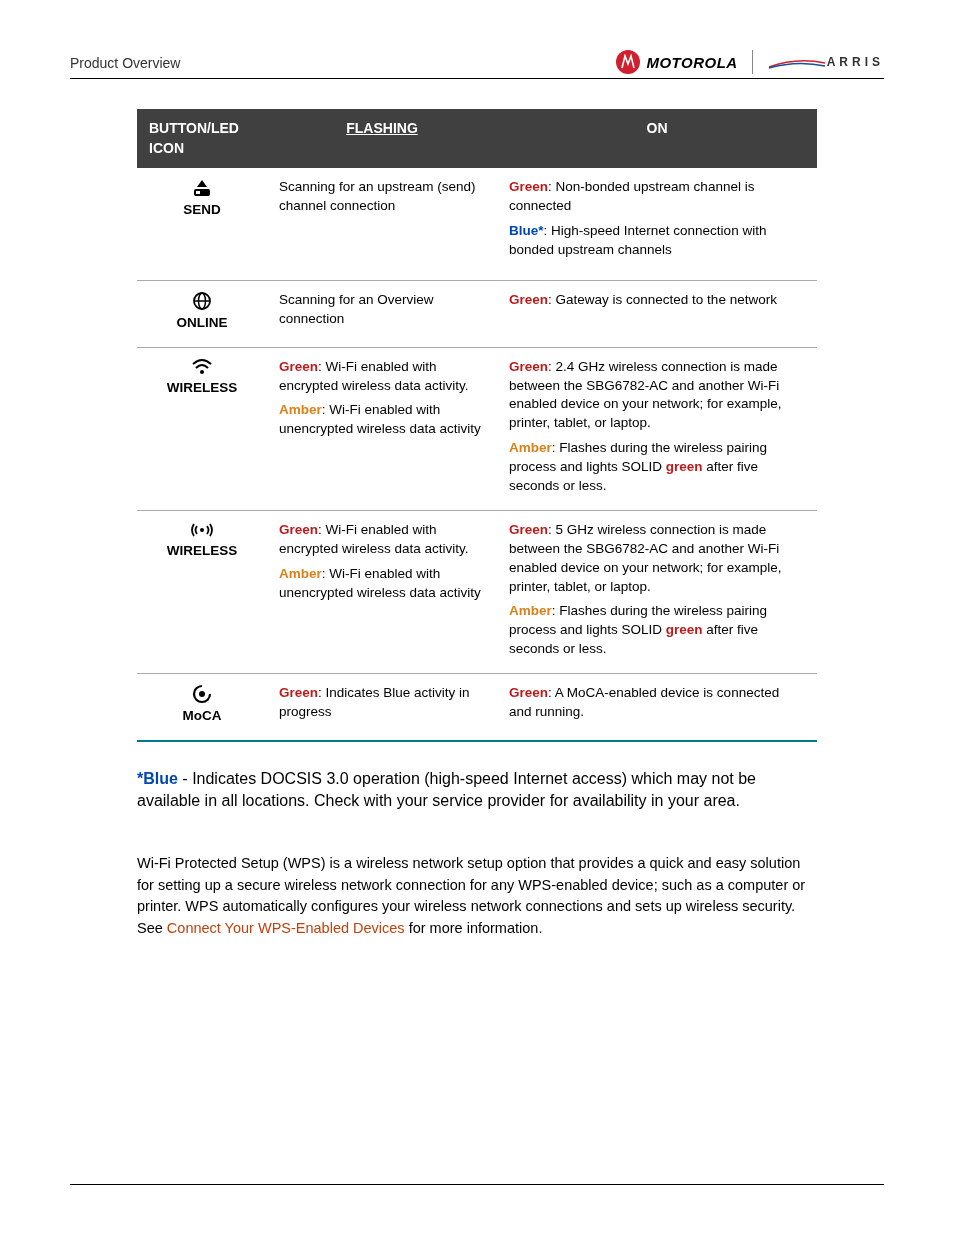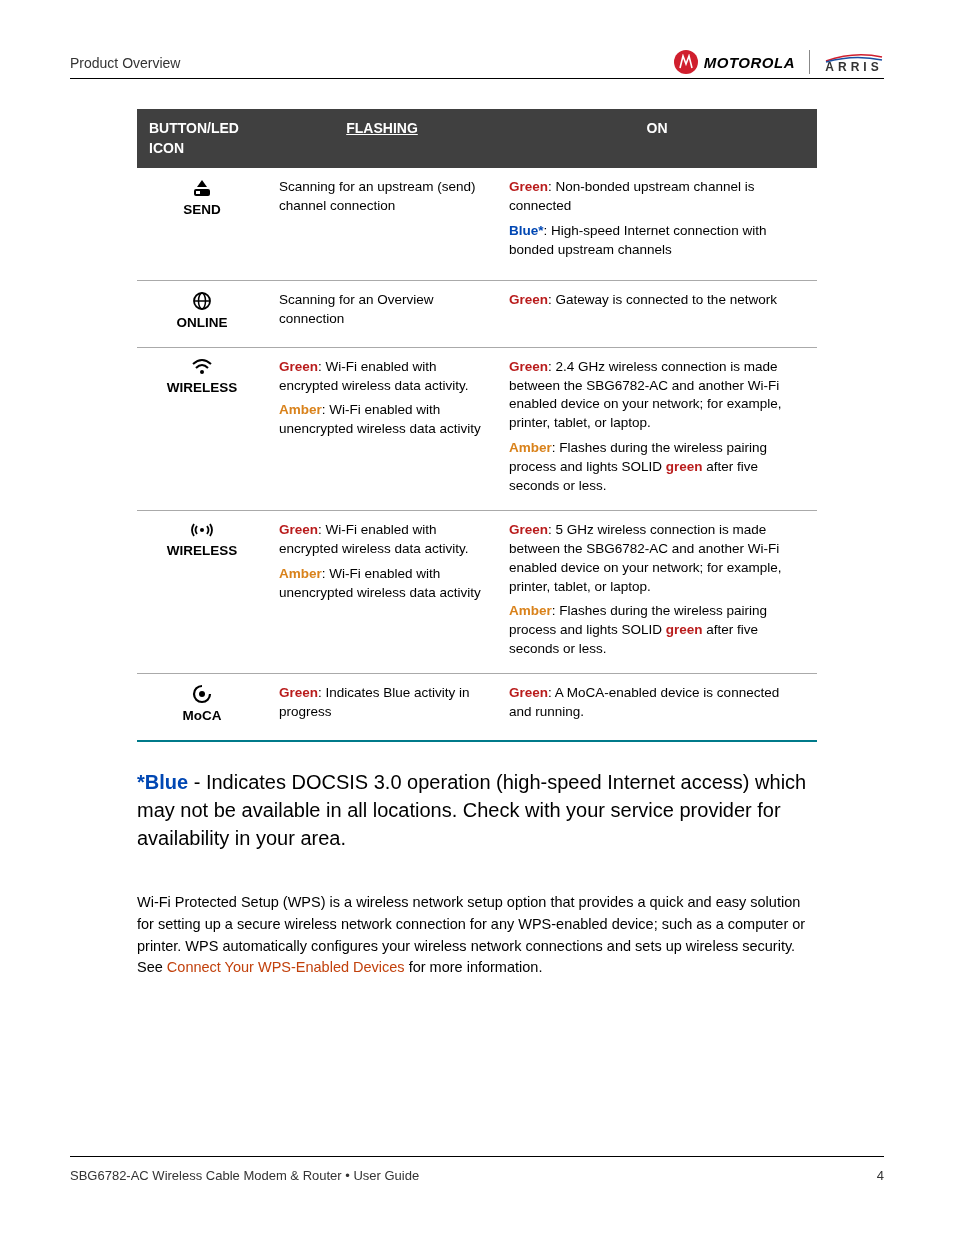--- a/index.html
+++ b/index.html
@@ -25,21 +25,21 @@
   }
   .header-title { font-size: 14px; color: #333; }
   .logo-block { display: flex; align-items: center; gap: 6px; }
   .moto-circle {
     width: 24px; height: 24px; border-radius: 50%;
     background: #d01f2e; display:flex; align-items:center; justify-content:center;
     color:#fff; font-weight:bold; font-size:14px;
   }
   .moto-text { font-weight: 900; font-style: italic; letter-spacing: 0.5px; font-size: 15px;}
   .divider-v { width:1px; height: 24px; background:#888; margin: 0 8px;}
-  .arris-wrap { display:flex; flex-direction:column; align-items:center; line-height:1;}
+  .arris-wrap { display:flex; flex-direction:row; align-items:center; line-height:1;}
   .arris-text { letter-spacing: 4px; font-size: 12px; color:#333; font-weight:600;}
   .arris-swoosh { height: 10px; position: relative; width: 60px; }
 
   table.led {
     width: 100%;
     border-collapse: collapse;
     margin: 0 auto 26px auto;
     max-width: 680px;
   }
   table.led th {
@@ -59,21 +59,21 @@
     border-bottom: 1px solid #aaa;
     font-size: 13.5px;
   }
   table.led tbody tr:last-child td { border-bottom: 2px solid #007a8a;}
   .icon-cell { text-align: center; font-weight: bold; font-size: 12.5px; }
   .icon-cell .glyph { font-size: 20px; display:block; line-height:1;}
   .green { color: #b91c1c; font-weight: bold; }
   .amber { color: #d9821b; font-weight: bold; }
   .blue  { color: #0047b3; font-weight: bold; }
 
-  .footnote { max-width: 680px; margin: 0 auto 40px auto; font-size: 20px; }
+  .footnote { max-width: 680px; margin: 0 auto 40px auto; font-size: 16px; }
   .body-text { max-width: 680px; margin: 0 auto; font-size: 14.5px; line-height: 1.5; }
   .link { color: #c2410c; }
 
   .footer {
     position: absolute;
     bottom: 40px;
     left: 70px; right: 70px;
     border-top: 1px solid #000;
     padding-top: 10px;
     font-size: 13px;
@@ -218,17 +218,13 @@
 
 <p class="footnote">
   <span class="blue">*Blue</span><span> - Indicates DOCSIS 3.0 operation (high-speed Internet access) which may not be available in all locations. Check with your service provider for availability in your area.</span>
 </p>
 
 <p class="body-text">
   <span>Wi-Fi Protected Setup (WPS) is a wireless network setup option that provides a quick and easy solution for setting up a secure wireless network connection for any WPS-enabled device; such as a computer or printer. WPS automatically configures your wireless network connections and sets up wireless security. See </span><span class="link">Connect Your WPS-Enabled Devices</span><span> for more information.</span>
 </p>
 
 <div class="footer">
-  <div class="footer-row">
-    <span>SBG6782-AC Wireless Cable Modem &amp; Router • User Guide</span>
-    <span>4</span>
-  </div>
 </div>
 
 </body></html>

